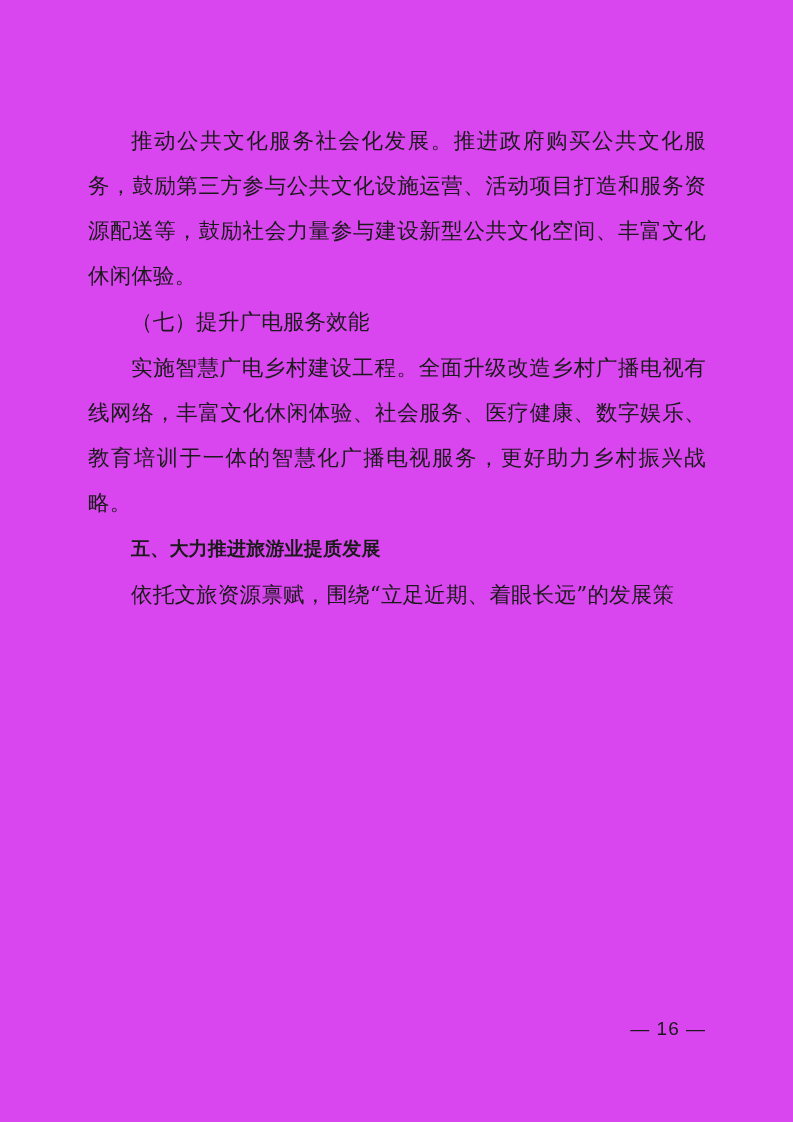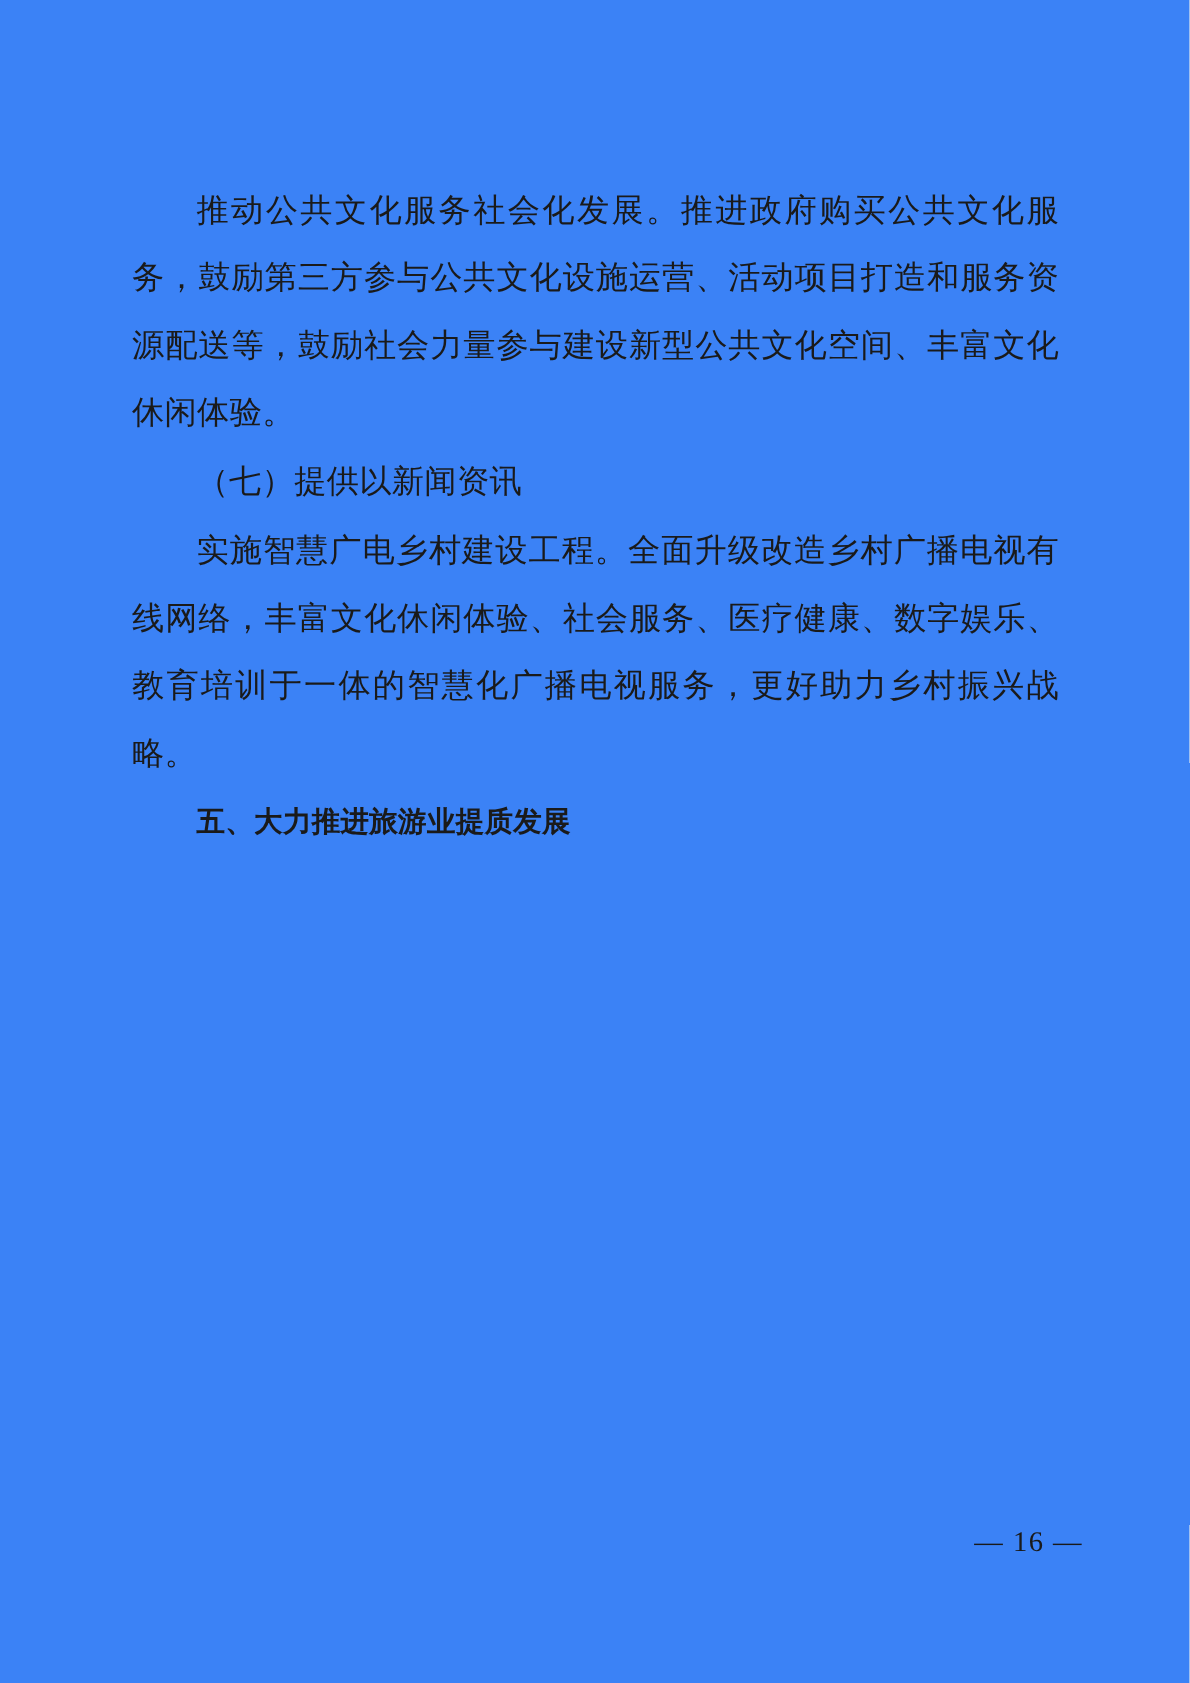--- a/index.html
+++ b/index.html
@@ -4,21 +4,21 @@
 <style>
   html, body {
     margin: 0;
     padding: 0;
     background: #f0f0f0;
   }
   .page {
     position: relative;
     width: 793px;
     height: 1122px;
-    background: #3b82f6;
+    background: #d946ef;
     margin: 0 auto;
     box-sizing: border-box;
     overflow: hidden;
     font-family: "DejaVu Serif", "Liberation Serif", serif;
     color: #1a1a1a;
   }
   .content {
     position: absolute;
     left: 88px;
     top: 118px;
@@ -47,36 +47,37 @@
     margin: 0 0 1px 0;
     font-size: 21.5px;
     line-height: 45px;
     text-indent: 43px;
     letter-spacing: 0.2px;
     font-weight: 400;
   }
   .footer {
     position: absolute;
     left: 0;
-    right: 71px;
+    right: 87px;
     top: 1018px;
     text-align: right;
     font-size: 19px;
-    font-family: Liberation Serif, serif;
+    font-family: Liberation Sans, sans-serif;
     color: #1a1a1a;
     letter-spacing: 1px;
   }
 </style>
 </head>
 <body>
 
 <div class="page">
 
   <div class="content">
     <p class="body-par">推动公共文化服务社会化发展。推进政府购买公共文化服务，鼓励第三方参与公共文化设施运营、活动项目打造和服务资源配送等，鼓励社会力量参与建设新型公共文化空间、丰富文化休闲体验。</p>
-    <p class="sub-head-par">（七）提供以新闻资讯</p>
+    <p class="sub-head-par">（七）提升广电服务效能</p>
     <p class="body-par">实施智慧广电乡村建设工程。全面升级改造乡村广播电视有线网络，丰富文化休闲体验、社会服务、医疗健康、数字娱乐、教育培训于一体的智慧化广播电视服务，更好助力乡村振兴战略。</p>
     <p class="head-par">五、大力推进旅游业提质发展</p>
+    <p class="body-par">依托文旅资源禀赋，围绕“立足近期、着眼长远”的发展策</p>
   </div>
 
   <div class="footer">— 16 —</div>
 
 </div>
 
 </body></html>

